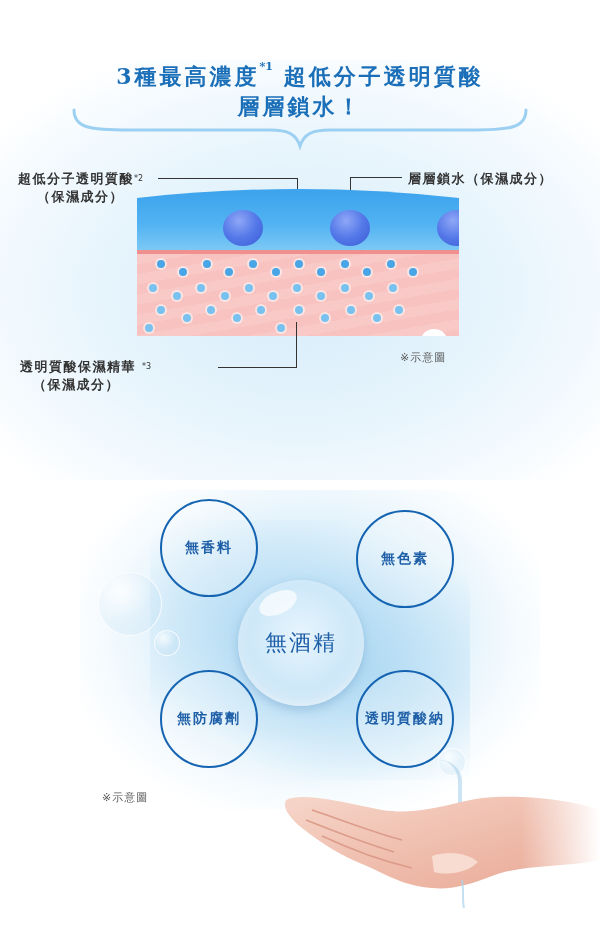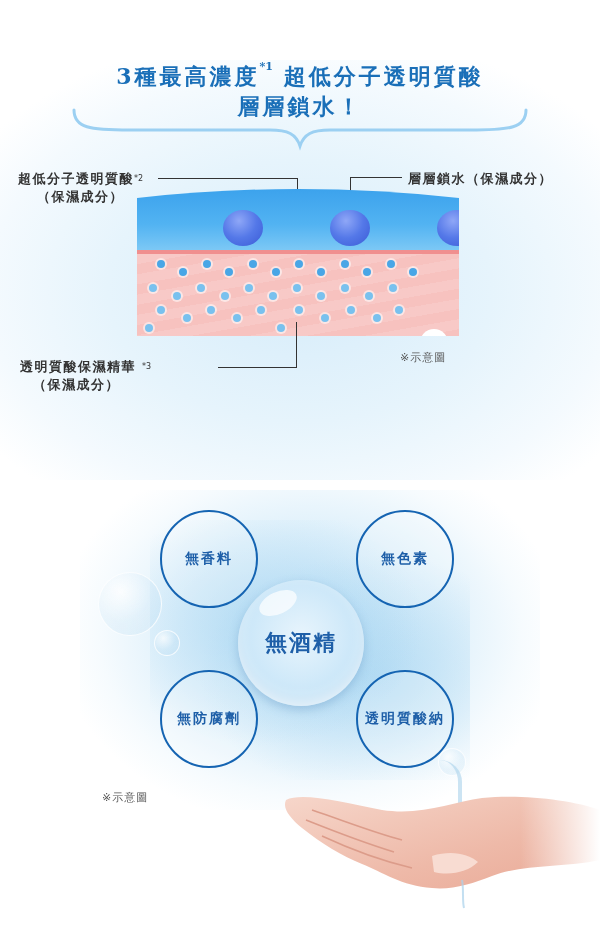--- a/index.html
+++ b/index.html
@@ -89,21 +89,21 @@
     position: absolute; width: 98px; height: 98px; border-radius: 50%;
     border: 2px solid #1564b2; background: rgba(255,255,255,0.2);
     display: flex; align-items: center; justify-content: center;
     color: #1e5fa8; font-size: 14px; font-weight: bold; letter-spacing: 2px;
   }
   .main-bubble {
     position: absolute; left: 238px; top: 580px; width: 126px; height: 126px; border-radius: 50%;
     background: radial-gradient(circle at 50% 45%, rgba(235,246,253,0.95) 0%, rgba(205,232,249,0.9) 60%, rgba(150,195,228,0.9) 88%, rgba(120,170,210,0.8) 100%);
     box-shadow: 0 4px 10px rgba(90,140,190,0.35), inset 0 -6px 14px rgba(255,255,255,0.7);
     display: flex; align-items: center; justify-content: center;
-    color: #1e5fa8; font-size: 22px; font-weight: bold; letter-spacing: 2px;
+    color: #1e5fa8; font-size: 22px; font-weight: normal; letter-spacing: 2px;
   }
   .main-bubble::before {
     content: ""; position: absolute; left: 20px; top: 12px; width: 40px; height: 22px; border-radius: 50%;
     background: rgba(255,255,255,0.7); transform: rotate(-25deg);
   }
 
   
   .hand { position: absolute; left: 282px; top: 780px; width: 318px; height: 130px; }
   .water-stream {
     position: absolute; left: 440px; top: 760px; width: 22px; height: 60px;
@@ -197,21 +197,21 @@
 
 <div class="note" style="left:400px; top:350px;">※示意圖</div>
 
 <div class="cloud"></div>
 <div class="cloud2"></div>
 
 <div class="deco-bubble" style="left:98px; top:572px; width:64px; height:64px;"></div>
 <div class="deco-bubble" style="left:154px; top:630px; width:26px; height:26px;"></div>
 <div class="deco-bubble" style="left:438px; top:748px; width:28px; height:28px;"></div>
 
-<div class="free-circle" style="left:160px; top:510px;text-align:center;">
+<div class="free-circle" style="left:160px; top:499px;text-align:center;">
   <span>無香料</span>
 </div>
 <div class="free-circle" style="left:356px; top:510px;font-family:Liberation Mono, monospace;">
   <span>無色素</span>
 </div>
 <div class="free-circle" style="left:160px; top:670px;">
   <span>無防腐劑</span>
 </div>
 <div class="free-circle" style="left:356px; top:670px;">
   <span>透明質酸納</span>

